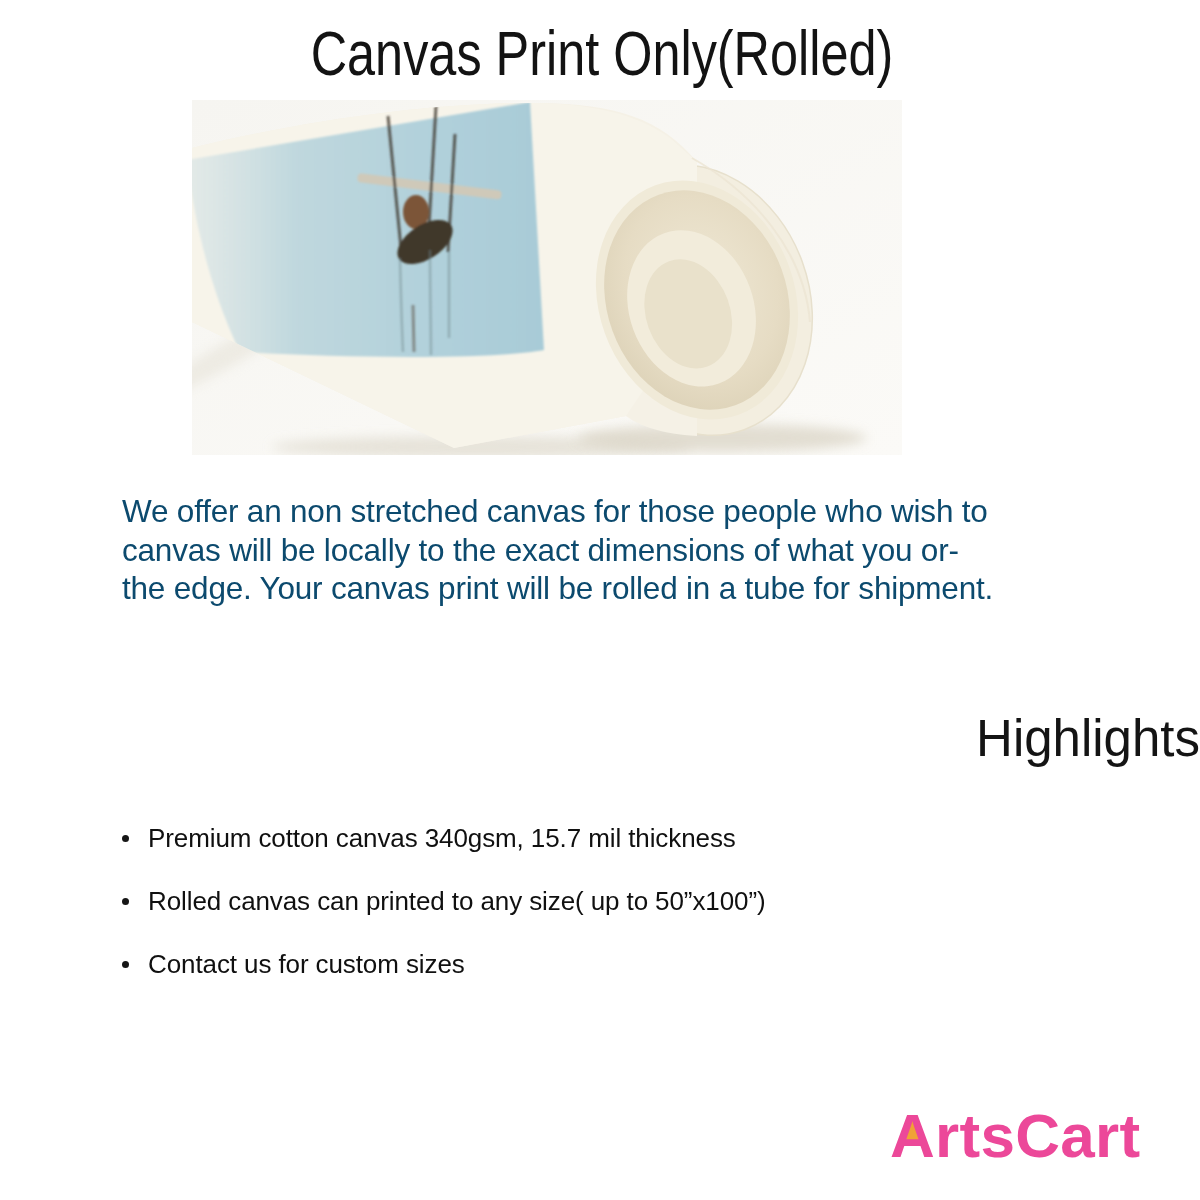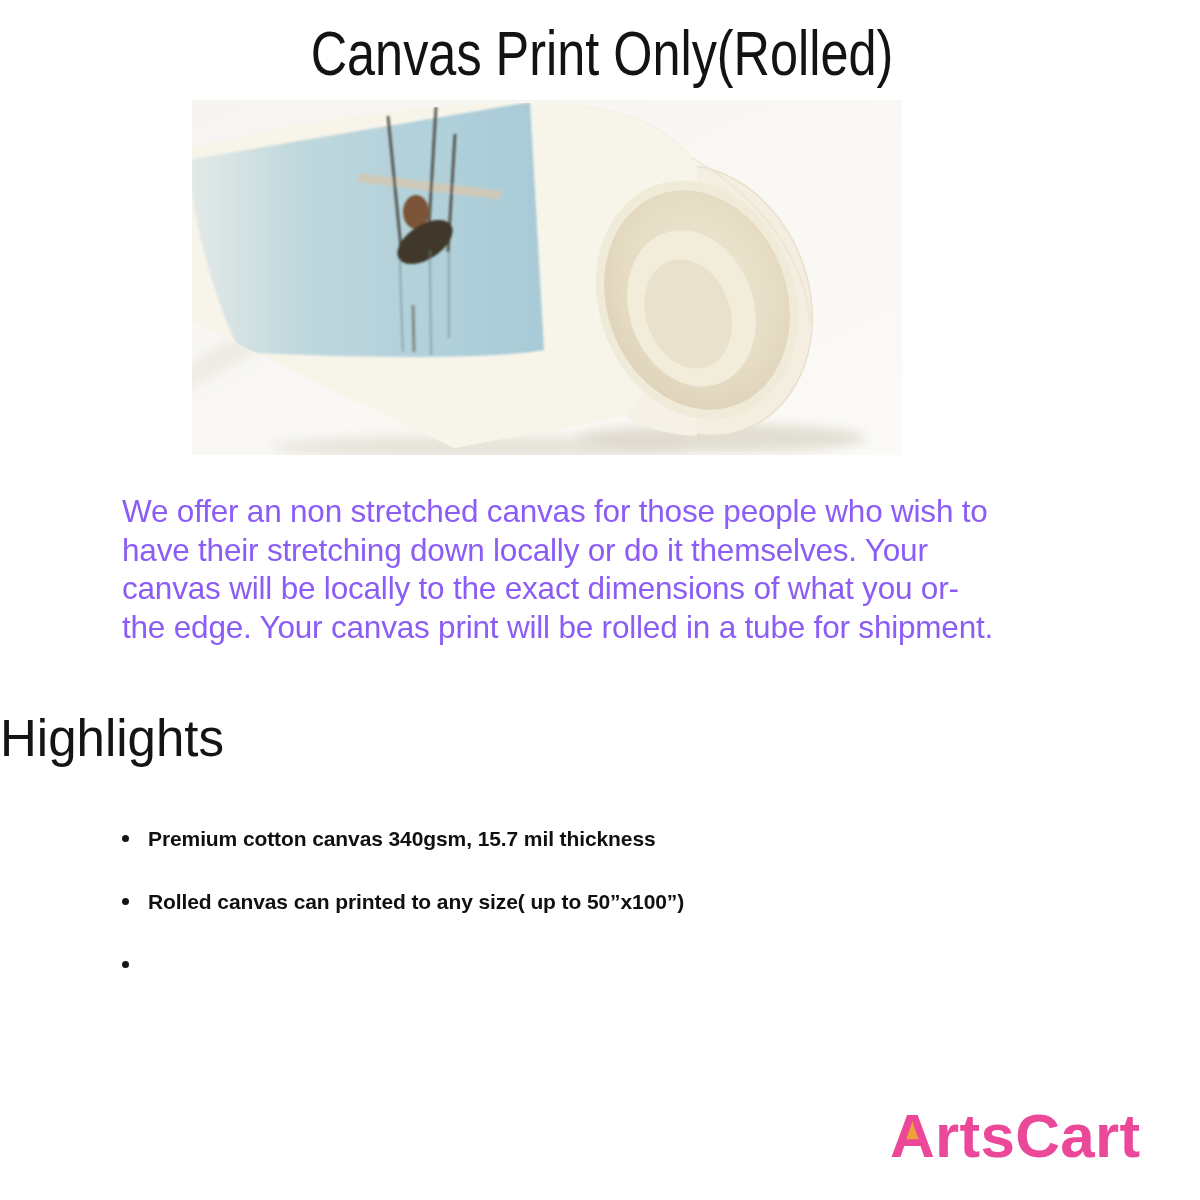--- a/index.html
+++ b/index.html
@@ -11,33 +11,33 @@
   .title{
     position:absolute;top:17px;left:0;width:1200px;text-align:center;
     font-size:63px;line-height:72px;letter-spacing:0;color:#131313;
     transform:scaleX(0.80);transform-origin:610px 0;white-space:nowrap;
   }
   .photo-wrap{
     position:absolute;left:192px;top:100px;width:710px;height:355px;
   }
   .desc{
     position:absolute;left:122px;top:492px;
-    font-size:31.5px;line-height:38.5px;letter-spacing:-0.2px;color:#8b5cf6;
+    font-size:31.5px;line-height:38.5px;letter-spacing:-0.2px;color:#0c4a6e;
     white-space:nowrap;
   }
   .highlights-heading{
-    position:absolute;top:708px;left:0;width:1200px;text-align:left;
+    position:absolute;top:708px;left:0;width:1200px;text-align:right;
     font-size:51px;line-height:61px;color:#141414;
   }
   .bullets{
     position:absolute;left:122px;top:820px;width:1030px;
   }
   .bullet{
     display:flex;align-items:flex-start;margin-bottom:26px;
-    font-size:21px;line-height:37px;letter-spacing:-0.1px;color:#101010;font-weight:bold;
+    font-size:26px;line-height:37px;letter-spacing:-0.1px;color:#101010;
   }
   .bullet .dot{
     flex:none;width:7px;height:7px;border-radius:50%;background:#161616;
     margin:15px 19px 0 0;
   }
   .bullet .lines{white-space:nowrap;}
   .logo{
     position:absolute;left:890px;top:1105px;width:290px;height:70px;
   }
   .logo-tri{
@@ -114,21 +114,20 @@
       <ellipse cx="505" cy="200" rx="90" ry="112" fill="url(#holeg)"></ellipse>
       <ellipse cx="497" cy="206" rx="62" ry="80" fill="#f2ecdb"></ellipse>
       <ellipse cx="492" cy="210" rx="42" ry="56" fill="#e9e1cb"></ellipse>
     </g>
     <path d="M 500,58 C 560,92 612,150 618,222" stroke="#ece5d3" stroke-width="2" fill="none" opacity="0.8"></path>
   </svg>
 </div>
 
 <div class="desc">
   <div>We offer an non stretched canvas for those people who wish to</div>
-  <div>have their stretching down locally or do it themselves. Your</div>
   <div>canvas will be locally to the exact dimensions of what you or-</div>
   <div>the edge. Your canvas print will be rolled in a tube for shipment.</div>
 </div>
 
 <div class="highlights-heading">Highlights</div>
 
 <div class="bullets">
   <div class="bullet">
     <span class="dot"></span>
     <span class="lines">
@@ -136,19 +135,22 @@
       </span>
   </div>
   <div class="bullet">
     <span class="dot"></span>
     <span class="lines">
         <div>Rolled canvas can printed to any size( up to 50”x100”)</div>
       </span>
   </div>
   <div class="bullet">
     <span class="dot"></span>
+    <span class="lines">
+        <div>Contact us for custom sizes</div>
+      </span>
   </div>
 </div>
 
 <div class="logo">
   <span class="logo-tri"></span>
   <span class="logo-text">ArtsCart</span>
 </div>
 
 </body></html>

